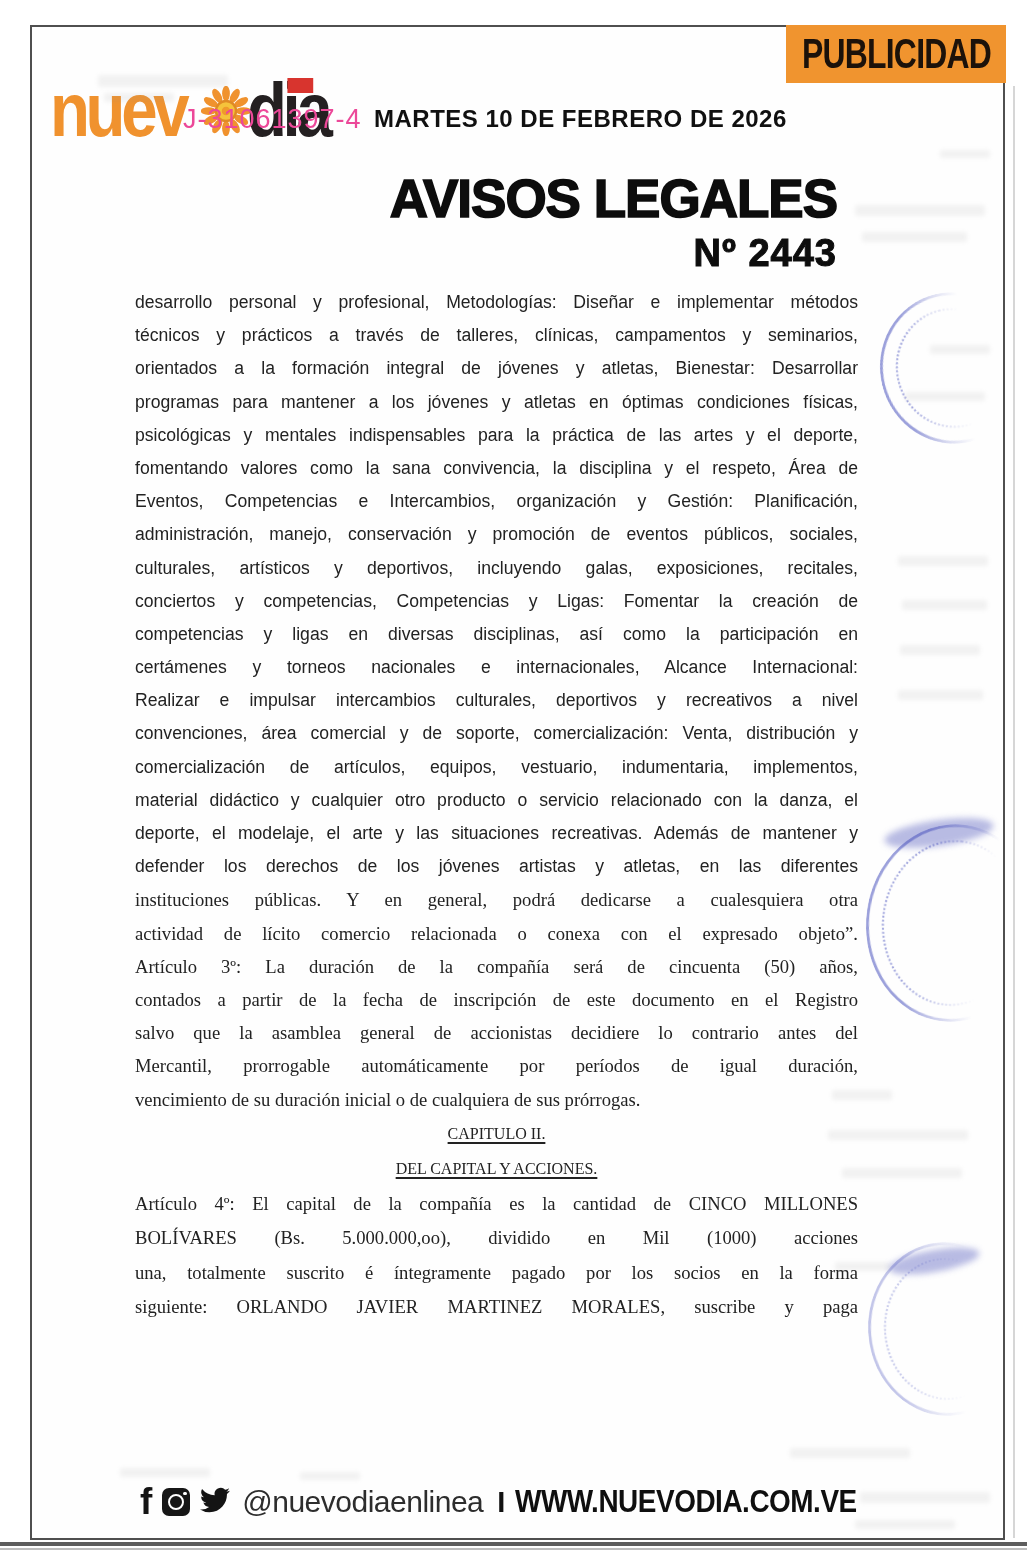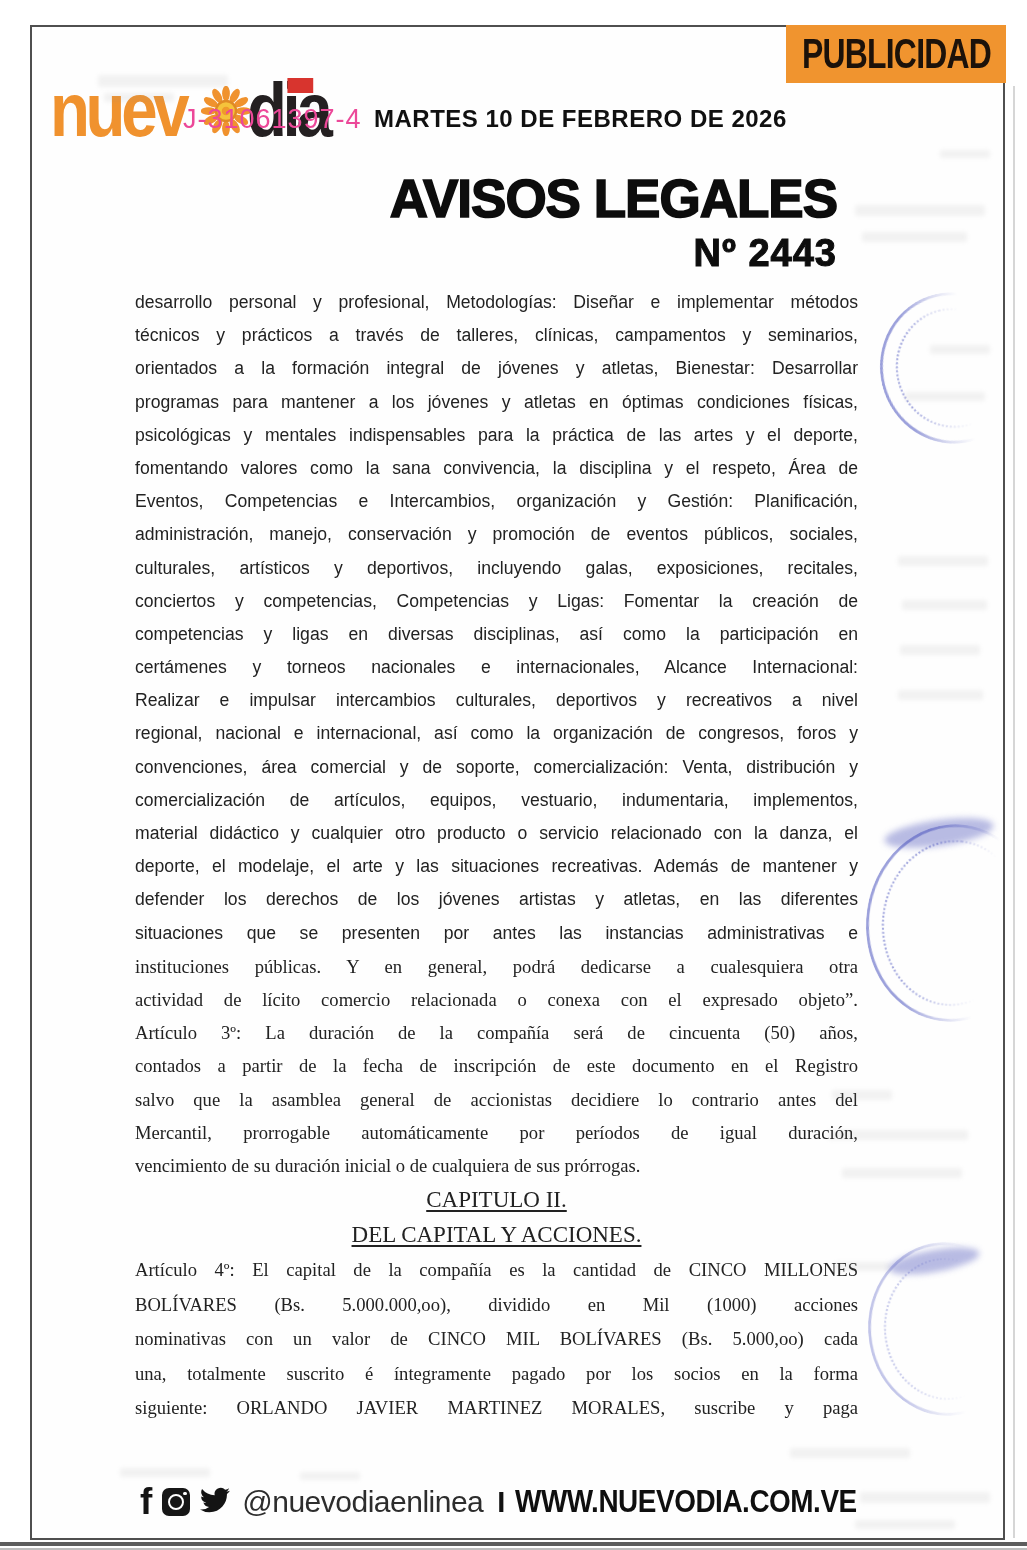--- a/index.html
+++ b/index.html
@@ -39,21 +39,21 @@
   .title-num{font-size:38px;font-weight:bold;color:#0d0d0d;margin-top:3px;
     -webkit-text-stroke:1px #0d0d0d;letter-spacing:1px;}
 
   
   .body-text{position:absolute;left:135px;top:286px;width:723px;}
   .tline{height:33.2px;line-height:33.2px;font-size:17.6px;color:#222;
     text-align:justify;text-align-last:justify;overflow:hidden;white-space:nowrap;}
   .tline{white-space:normal;}
   .tline.serif{font-family:"Liberation Serif", serif;font-size:18.6px;}
   .tline .b{font-weight:normal;}
-  .tline.center{text-align-last:center;font-size:23px;}
+  .tline.center{text-align-last:center;font-size:16px;}
   .tline.u span{text-decoration:underline;text-decoration-thickness:2px;text-underline-offset:3px;}
   .tline.noj{text-align-last:left;}
 
   
   .footer{position:absolute;left:30px;top:1480px;width:975px;height:44px;
     display:flex;align-items:center;justify-content:center;}
   .fb-icon{font-size:37px;font-weight:bold;color:#141414;line-height:30px;margin-right:10px;}
   .insta-icon{width:28px;height:28px;background:#161616;border-radius:7px;position:relative;margin-right:10px;}
   .insta-icon::before{content:"";position:absolute;inset:6px;border:2.5px solid #fff;border-radius:50%;}
   .insta-icon::after{content:"";position:absolute;right:3.5px;top:3.5px;width:3.5px;height:3.5px;background:#fff;border-radius:50%;}
@@ -133,39 +133,36 @@
     <div class="tline"><span>programas para mantener a los jóvenes y atletas en óptimas condiciones físicas,</span></div>
     <div class="tline"><span>psicológicas y mentales indispensables para la práctica de las artes y el deporte,</span></div>
     <div class="tline"><span>fomentando valores como la sana convivencia, la disciplina y el respeto, Área de</span></div>
     <div class="tline"><span>Eventos, Competencias e Intercambios, organización y Gestión: Planificación,</span></div>
     <div class="tline"><span>administración, manejo, conservación y promoción de eventos públicos, sociales,</span></div>
     <div class="tline"><span>culturales, artísticos y deportivos, incluyendo galas, exposiciones, recitales,</span></div>
     <div class="tline"><span>conciertos y competencias, Competencias y Ligas: Fomentar la creación de</span></div>
     <div class="tline"><span>competencias y ligas en diversas disciplinas, así como la participación en</span></div>
     <div class="tline"><span>certámenes y torneos nacionales e internacionales, Alcance Internacional:</span></div>
     <div class="tline"><span>Realizar e impulsar intercambios culturales, deportivos y recreativos a nivel</span></div>
-    <div class="tline"><span>regional, nacional e internacional, así como la organización de congresos, foros y</span></div>
     <div class="tline"><span>convenciones, área comercial y de soporte, comercialización: Venta, distribución y</span></div>
     <div class="tline"><span>comercialización de artículos, equipos, vestuario, indumentaria, implementos,</span></div>
     <div class="tline"><span>material didáctico y cualquier otro producto o servicio relacionado con la danza, el</span></div>
     <div class="tline"><span>deporte, el modelaje, el arte y las situaciones recreativas. Además de mantener y</span></div>
     <div class="tline"><span>defender los derechos de los jóvenes artistas y atletas, en las diferentes</span></div>
-    <div class="tline"><span>situaciones que se presenten por antes las instancias administrativas e</span></div>
     <div class="tline serif"><span>instituciones públicas. Y en general, podrá dedicarse a cualesquiera otra</span></div>
     <div class="tline serif"><span>actividad de lícito comercio relacionada o conexa con el expresado objeto”.</span></div>
     <div class="tline serif"><span class="b">Artículo 3º:</span><span> La duración de la compañía será de cincuenta (50) años,</span></div>
     <div class="tline serif"><span>contados a partir de la fecha de inscripción de este documento en el Registro</span></div>
     <div class="tline serif"><span>salvo que la asamblea general de accionistas decidiere lo contrario antes del</span></div>
     <div class="tline serif"><span>Mercantil, prorrogable automáticamente por períodos de igual duración,</span></div>
     <div class="tline serif noj"><span>vencimiento de su duración inicial o de cualquiera de sus prórrogas.</span></div>
     <div class="tline serif center u" style="height: 35px; line-height: 35px;"><span class="b">CAPITULO II.</span></div>
     <div class="tline serif center u" style="height: 36px; line-height: 36px;"><span class="b">DEL CAPITAL Y ACCIONES.</span></div>
     <div class="tline serif" style="height: 34.6px; line-height: 34.6px;"><span class="b">Artículo 4º:</span><span> El capital de la compañía es la cantidad de </span><span class="b">CINCO MILLONES</span></div>
     <div class="tline serif" style="height: 34.6px; line-height: 34.6px;"><span class="b">BOLÍVARES (Bs. 5.000.000,oo)</span><span>, dividido en Mil (1000) acciones</span></div>
-    <div class="tline serif" style="height: 34.6px; line-height: 34.6px;"><span>nominativas con un valor de </span><span class="b">CINCO MIL BOLÍVARES (Bs. 5.000,oo)</span><span> cada</span></div>
     <div class="tline serif" style="height: 34.6px; line-height: 34.6px;"><span>una, totalmente suscrito é íntegramente pagado por los socios en la forma</span></div>
     <div class="tline serif" style="height: 34.6px; line-height: 34.6px;"><span>siguiente: </span><span class="b">ORLANDO JAVIER MARTINEZ MORALES</span><span>, suscribe y paga</span></div>
   </div>
 
 <div class="stamp stamp1"></div>
 <div class="stamp stamp2"></div>
 <div class="smudge smudge1"></div>
 <div class="stamp stamp3"></div>
 <div class="smudge smudge2"></div>
 

